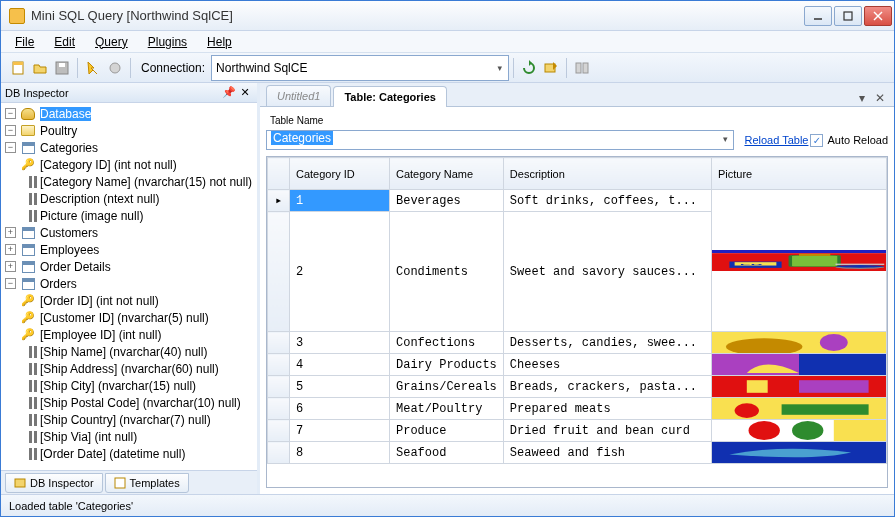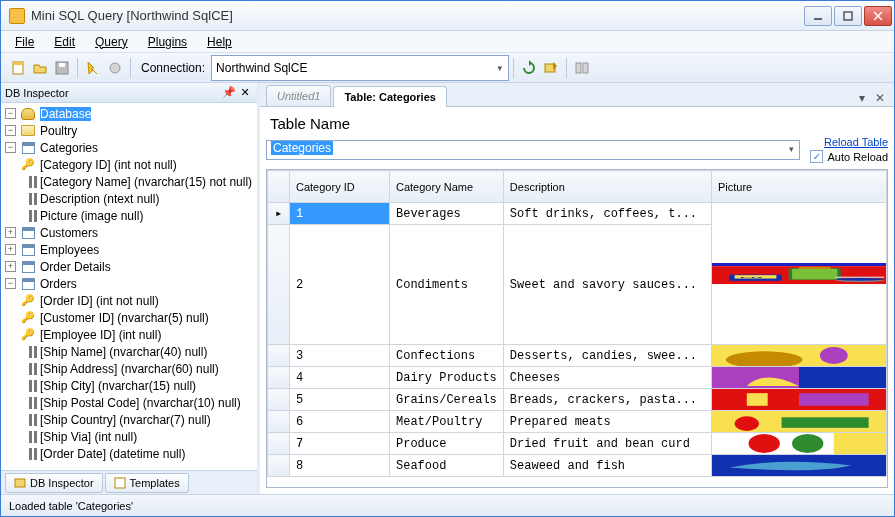--- a/index.html
+++ b/index.html
@@ -48,26 +48,26 @@
 .btab { height: 20px; padding: 0 8px; border: 1px solid #b5c5da; background: linear-gradient(to bottom,#fdfdfe,#e6eef7); display: flex; align-items: center; gap: 4px; cursor: pointer; font-size: 11px; border-radius: 0 0 3px 3px; }
 .btab .sm { width:12px; height:12px; }
 .rightpanel { flex: 1; display: flex; flex-direction: column; min-width: 0; }
 .doctabs { height: 24px; display: flex; align-items: flex-end; padding: 2px 6px 0; background: #e8eff8; border-bottom: 1px solid #b5c5da; }
 .doctab { height: 21px; padding: 0 10px; border: 1px solid #b5c5da; border-bottom: none; border-radius: 4px 4px 0 0; display: flex; align-items: center; margin-right: 2px; cursor: pointer; background: linear-gradient(to bottom,#f8fafd,#e3ecf7); font-size: 11px; }
 .doctab.active { background: #fff; font-weight: bold; position: relative; top: 1px; }
 .doctab.inactive { color:#888; font-style: italic; }
 .docspacer { flex:1; }
 .docact { width:16px; height:16px; display:flex; align-items:center; justify-content:center; cursor:pointer; margin-left:2px; color:#555; }
 .content { flex: 1; display: flex; flex-direction: column; background: #fff; padding: 6px; min-height: 0; }
-.tname-label { font-size: 15px; margin: 2px 0 4px 4px; }
+.tname-label { font-size: 10px; margin: 2px 0 4px 4px; }
 .tname-row { display: flex; align-items: center; margin-bottom: 6px; }
 .tname-input { flex:1; height: 20px; border: 1px solid #8aa8cf; background:#fff; padding: 0 4px; position: relative; margin-right: 10px; }
 .tname-input::after { content:"▾"; position:absolute; right:6px; top:3px; font-size:9px; color:#555; }
 .tname-val { background:#3399ff; color:#fff; padding: 0 2px; }
-.reload-col { display:flex; flex-direction:column; align-items:flex-end; gap:2px; font-size:11px; }
+.reload-col { display:flex; flex-direction:row; align-items:flex-start; gap:2px; font-size:11px; }
 .reload-link { color:#0044cc; text-decoration: underline; cursor:pointer; }
 .autorow { display:flex; align-items:center; gap:4px; }
 .chk { width:13px; height:13px; border: 1px solid #8aa8cf; background:#fff; display:flex; align-items:center; justify-content:center; font-size:10px; color:#3a7bd5; }
 .gridwrap { flex:1; border: 1px solid #a9b7cc; overflow:auto; min-height:0; }
 table.datagrid { border-collapse: collapse; width: 100%; font-family: "Courier New", monospace; font-size: 12px; }
 table.datagrid th, table.datagrid td { border: 1px solid #cfd6e0; padding: 2px 6px; text-align: left; vertical-align: middle; }
 table.datagrid th { background: linear-gradient(to bottom,#f7f9fc,#e7eef7); font-family: "Segoe UI", sans-serif; font-weight: normal; font-size: 11px; height: 32px; }
 table.datagrid .rowhdr { width: 22px; background: linear-gradient(to bottom,#f7f9fc,#e7eef7); text-align:center; padding:0; }
 table.datagrid tr.selrow td.idcell { background:#3399ff; color:#fff; }
 table.datagrid tr.r-lg td { height: 120px; }

